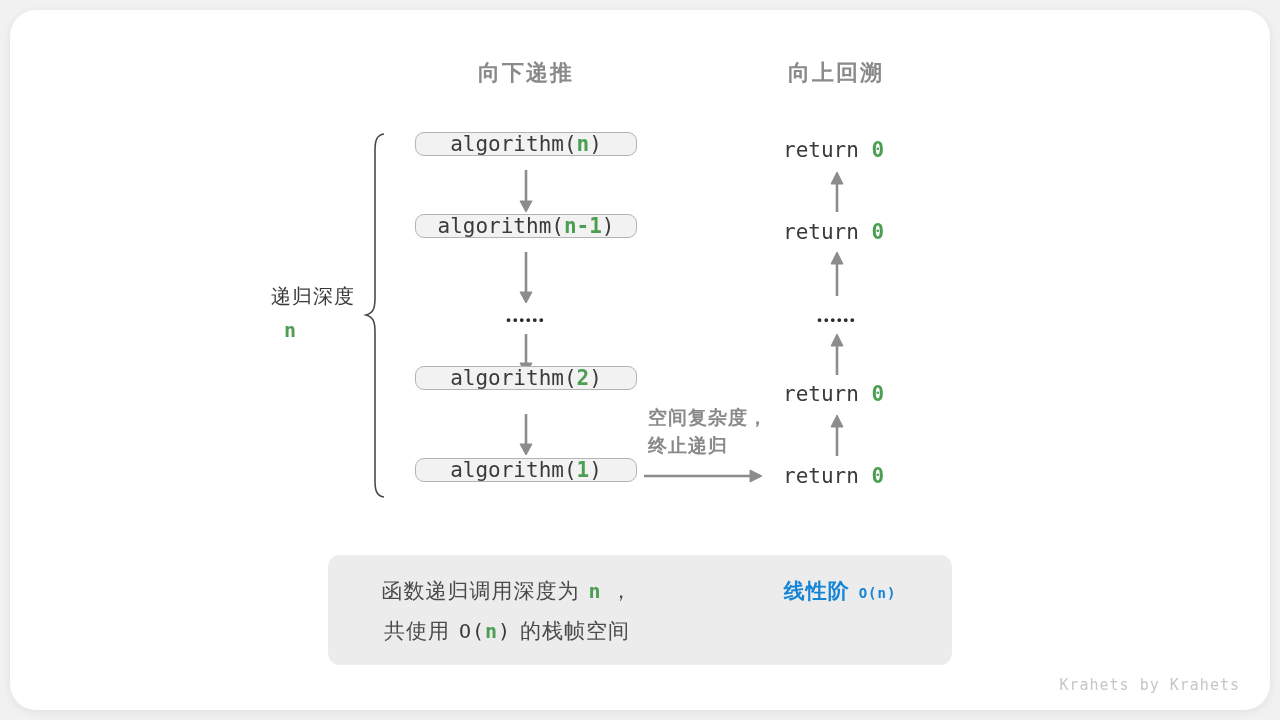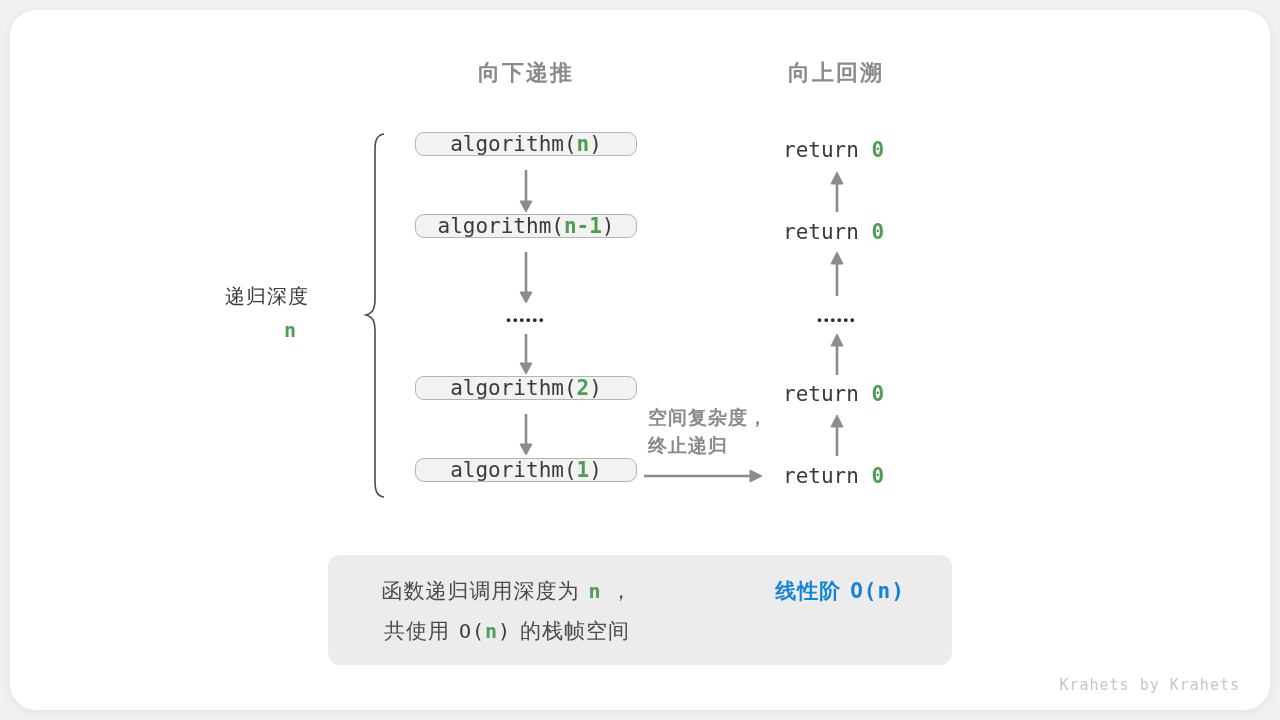--- a/index.html
+++ b/index.html
@@ -51,21 +51,21 @@
     position:absolute;width:120px;top:311px;height:18px;
     text-align:center;font-size:13px;letter-spacing:2px;font-weight:bold;
     color:var(--dots);line-height:18px;
   }
   .note{
     position:absolute;left:648px;top:404px;width:120px;
     font-size:19px;font-weight:bold;color:var(--gray-text);
     line-height:28px;letter-spacing:1px;
   }
   .depth-title{
-    position:absolute;left:225px;top:283px;width:130px;text-align:left;
+    position:absolute;left:225px;top:283px;width:130px;text-align:right;
     font-size:20px;color:var(--dark-text);letter-spacing:1px;
   }
   .depth-var{
     position:absolute;left:225px;top:318px;width:130px;text-align:center;
     font-family:"DejaVu Sans Mono","Liberation Mono",monospace;
     font-size:20px;font-weight:bold;color:var(--green);
   }
   .summary-box{
     position:absolute;left:328px;top:555px;width:624px;height:110px;
     background:var(--summary-fill);border-radius:12px;
@@ -74,21 +74,21 @@
     position:absolute;left:339px;top:571px;width:336px;text-align:center;
     font-size:21px;color:#4a4a4a;line-height:40px;letter-spacing:1px;
   }
   .sum-left .code{font-size:20px;}
   .sum-right{
     position:absolute;left:744px;top:571px;width:192px;text-align:center;
     font-size:21px;line-height:40px;letter-spacing:1px;
   }
   .sum-title{font-weight:bold;color:var(--dark-text);}
   .sum-blue{font-weight:bold;color:var(--blue);}
-  .sum-blue .code{color:var(--blue);font-weight:bold;font-size:21px;}
+  .sum-blue .code{color:var(--blue);font-weight:bold;font-size:14px;}
   .pad-var{margin:0 9px;}
   .credit{
     position:absolute;right:40px;top:676px;
     font-family:"DejaVu Sans Mono","Liberation Mono",monospace;
     font-size:15px;color:var(--credit);letter-spacing:1px;
   }
   svg.overlay{position:absolute;left:0;top:0;pointer-events:none;}
 </style>
 </head>
 <body>
@@ -147,21 +147,21 @@
 <div class="depth-title">递归深度</div>
 <div class="depth-var">n</div>
 
 <div class="algo-box" style="top:132px">
   <span class="code"><span>algorithm(</span><span class="g">n</span><span>)</span></span>
 </div>
 <div class="algo-box" style="top:214px">
   <span class="code"><span>algorithm(</span><span class="g">n-1</span><span>)</span></span>
 </div>
 <div class="dots" style="left:466px">••••••</div>
-<div class="algo-box" style="top:376px">
+<div class="algo-box" style="top:366px">
   <span class="code"><span>algorithm(</span><span class="g">2</span><span>)</span></span>
 </div>
 <div class="algo-box" style="top:458px">
   <span class="code"><span>algorithm(</span><span class="g">1</span><span>)</span></span>
 </div>
 
 <div class="note">
   <div>空间复杂度，</div>
   <div>终止递归</div>
 </div>

